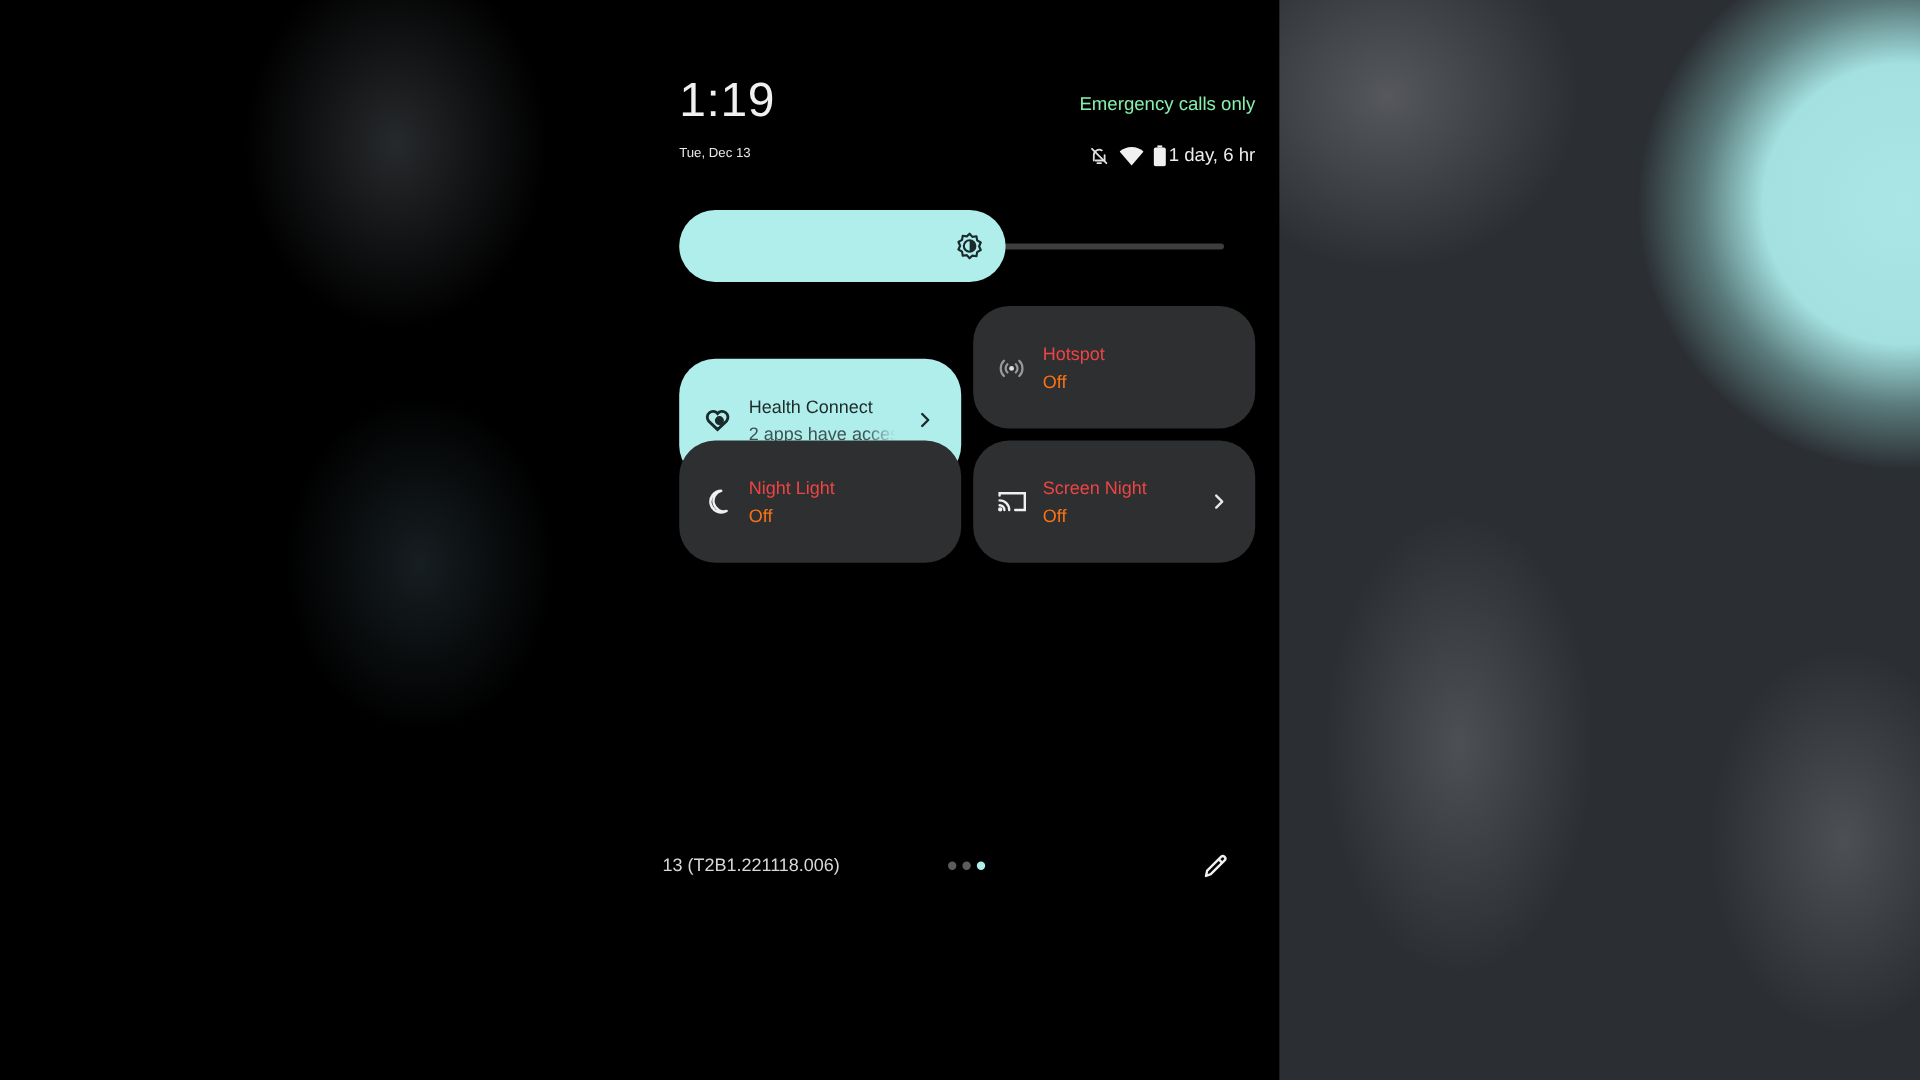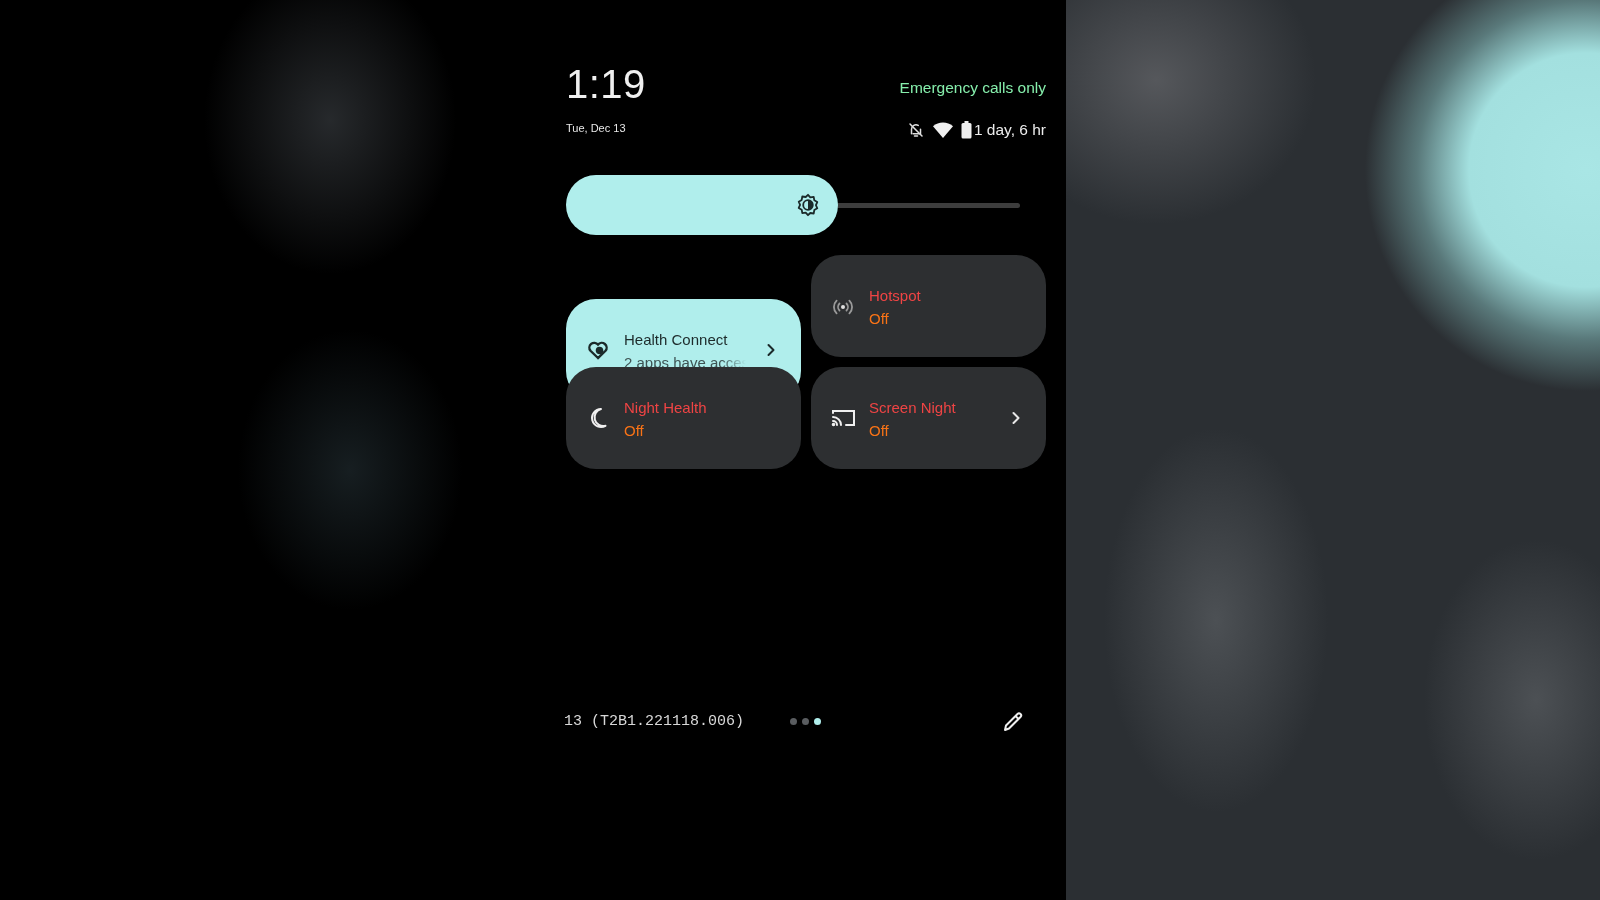--- a/index.html
+++ b/index.html
@@ -45,21 +45,21 @@
     -webkit-mask-image: linear-gradient(to right, #000 80%, transparent); mask-image: linear-gradient(to right, #000 80%, transparent); }
   .tile.active .label { color: #1d2b2b; font-weight: normal; }
   .tile.active .sub { color: #3e5454; }
   .tile .chev { position: absolute; right: 20px; top: 41px; width: 20px; height: 20px; }
 
   .t1 { left: 566px; top: 255px; margin-top: 44px; }
   .t2 { left: 811px; top: 255px; }
   .t3 { left: 566px; top: 367px; }
   .t4 { left: 811px; top: 367px; }
 
-  .build { position: absolute; left: 564px; top: 713px; font-size: 15px; color: #d8d8d8; font-family: Liberation Mono, monospace; }
+  .build { position: absolute; left: 552px; top: 713px; font-size: 15px; color: #d8d8d8; }
   .pager { position: absolute; left: 790px; top: 718px; display: flex; gap: 5px; }
   .pager .dot { width: 7px; height: 7px; border-radius: 50%; background: #5a5d60; }
   .pager .dot.on { background: #b0eeec; }
   .edit { position: absolute; left: 1001px; top: 710px; width: 24px; height: 24px; }
 </style>
 </head>
 <body>
 
 <div class="bg-left"></div>
 <div class="bg-right"></div>
@@ -131,21 +131,21 @@
   <span class="label">Hotspot</span>
   <span class="sub">Off</span>
 </div>
 
 <div class="tile t3">
   <span class="icon">
     <svg width="24" height="24" viewBox="0 0 24 24">
         <path d="M15 3a9 9 0 1 0 4.5 16.8A7.8 7.8 0 0 1 15 3z" fill="none" stroke="#f0f0f0" stroke-width="2" stroke-linejoin="round"></path>
       </svg>
   </span>
-  <span class="label">Night Health</span>
+  <span class="label">Night Light</span>
   <span class="sub">Off</span>
 </div>
 
 <div class="tile t4">
   <span class="icon">
     <svg width="26" height="24" viewBox="0 0 26 24" fill="none" stroke="#f0f0f0" stroke-width="2" stroke-linecap="round">
       <path d="M2 7V5h21v14h-8"></path>
       <path d="M2 11a8 8 0 0 1 8 8"></path>
         <path d="M2 15a4 4 0 0 1 4 4"></path>
         <circle cx="2.5" cy="18.5" r="0.8" fill="#f0f0f0"></circle>

